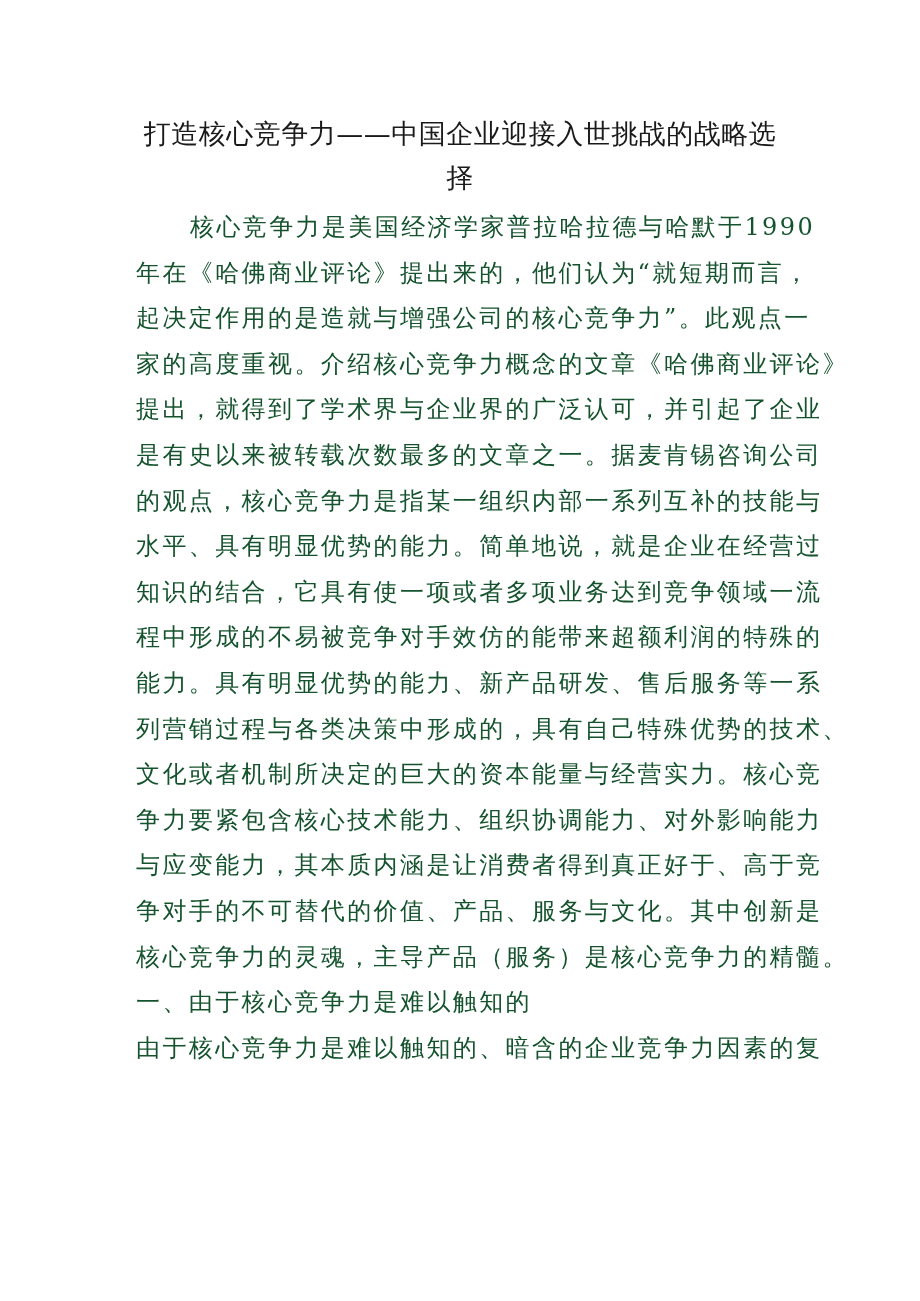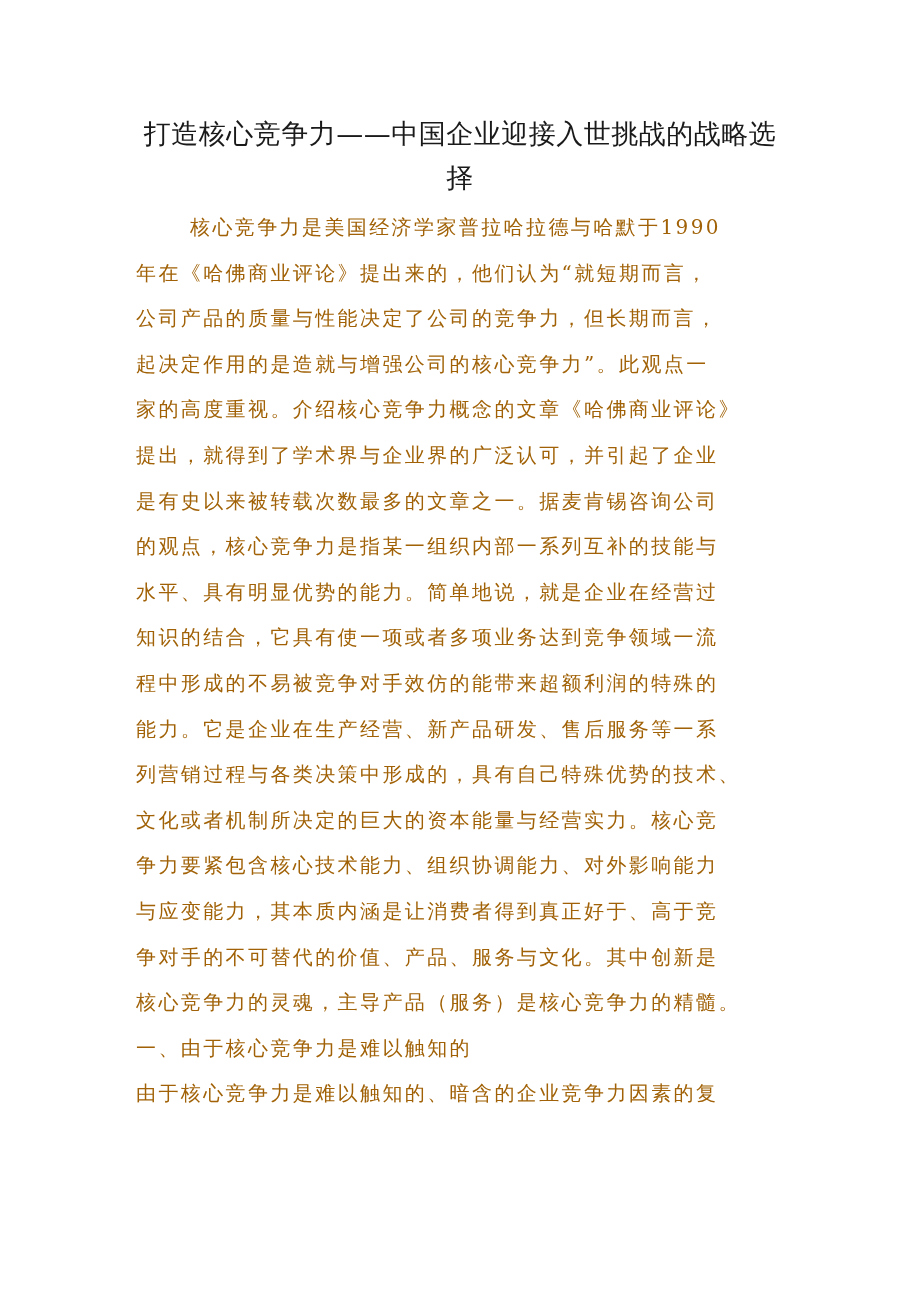--- a/index.html
+++ b/index.html
@@ -36,51 +36,50 @@
   }
   .body-lines {
     position: absolute;
     left: 136px;
     top: 205px;
     width: 660px;
   }
   .line {
     height: 45.6px;
     line-height: 45.6px;
-    font-size: 20px;
+    font-size: 24px;
     white-space: nowrap;
     letter-spacing: 2.4px;
-    color: #a16207;
+    color: #14532d;
   }
   .line.indent {
     padding-left: 54px;
   }
 </style>
 </head>
 <body>
 
 <div class="page">
   <div class="title">
     <div>打造核心竞争力——中国企业迎接入世挑战的战略选</div>
     <div>择</div>
   </div>
 
   <div class="body-lines">
     <div class="line indent">核心竞争力是美国经济学家普拉哈拉德与哈默于1990</div>
     <div class="line">年在《哈佛商业评论》提出来的，他们认为“就短期而言，</div>
-    <div class="line">公司产品的质量与性能决定了公司的竞争力，但长期而言，</div>
     <div class="line">起决定作用的是造就与增强公司的核心竞争力”。此观点一</div>
     <div class="line">家的高度重视。介绍核心竞争力概念的文章《哈佛商业评论》</div>
     <div class="line">提出，就得到了学术界与企业界的广泛认可，并引起了企业</div>
     <div class="line">是有史以来被转载次数最多的文章之一。据麦肯锡咨询公司</div>
     <div class="line">的观点，核心竞争力是指某一组织内部一系列互补的技能与</div>
     <div class="line">水平、具有明显优势的能力。简单地说，就是企业在经营过</div>
     <div class="line">知识的结合，它具有使一项或者多项业务达到竞争领域一流</div>
     <div class="line">程中形成的不易被竞争对手效仿的能带来超额利润的特殊的</div>
-    <div class="line">能力。它是企业在生产经营、新产品研发、售后服务等一系</div>
+    <div class="line">能力。具有明显优势的能力、新产品研发、售后服务等一系</div>
     <div class="line">列营销过程与各类决策中形成的，具有自己特殊优势的技术、</div>
     <div class="line">文化或者机制所决定的巨大的资本能量与经营实力。核心竞</div>
     <div class="line">争力要紧包含核心技术能力、组织协调能力、对外影响能力</div>
     <div class="line">与应变能力，其本质内涵是让消费者得到真正好于、高于竞</div>
     <div class="line">争对手的不可替代的价值、产品、服务与文化。其中创新是</div>
     <div class="line">核心竞争力的灵魂，主导产品（服务）是核心竞争力的精髓。</div>
     <div class="line">一、由于核心竞争力是难以触知的</div>
     <div class="line">由于核心竞争力是难以触知的、暗含的企业竞争力因素的复</div>
   </div>
 </div>

